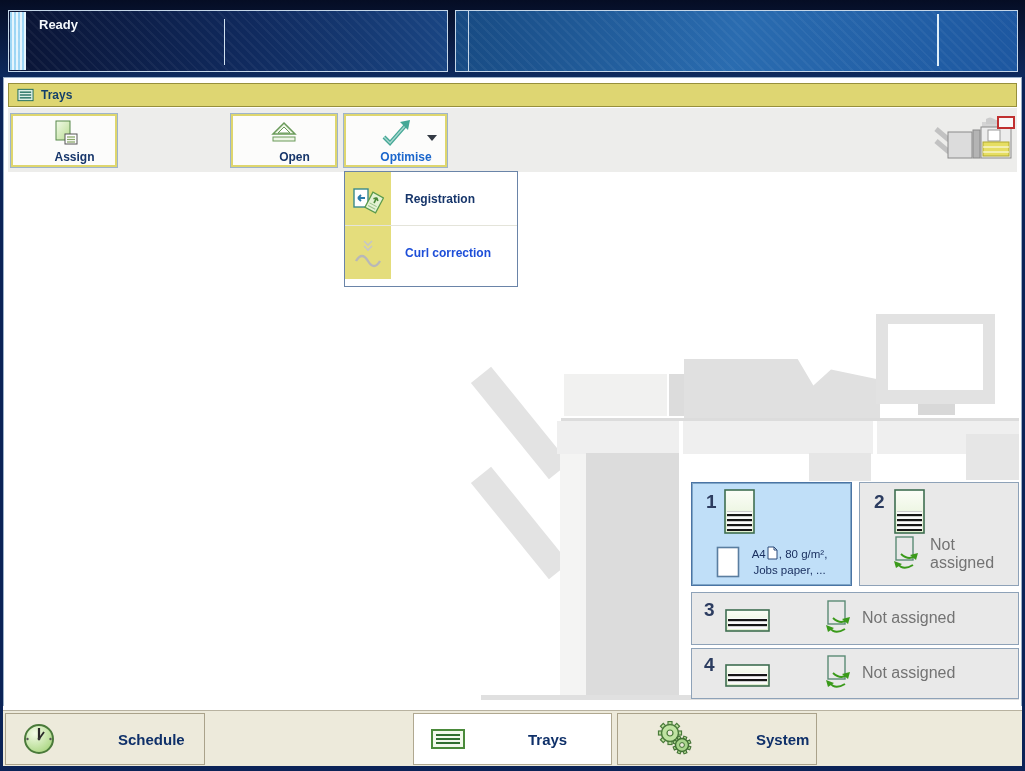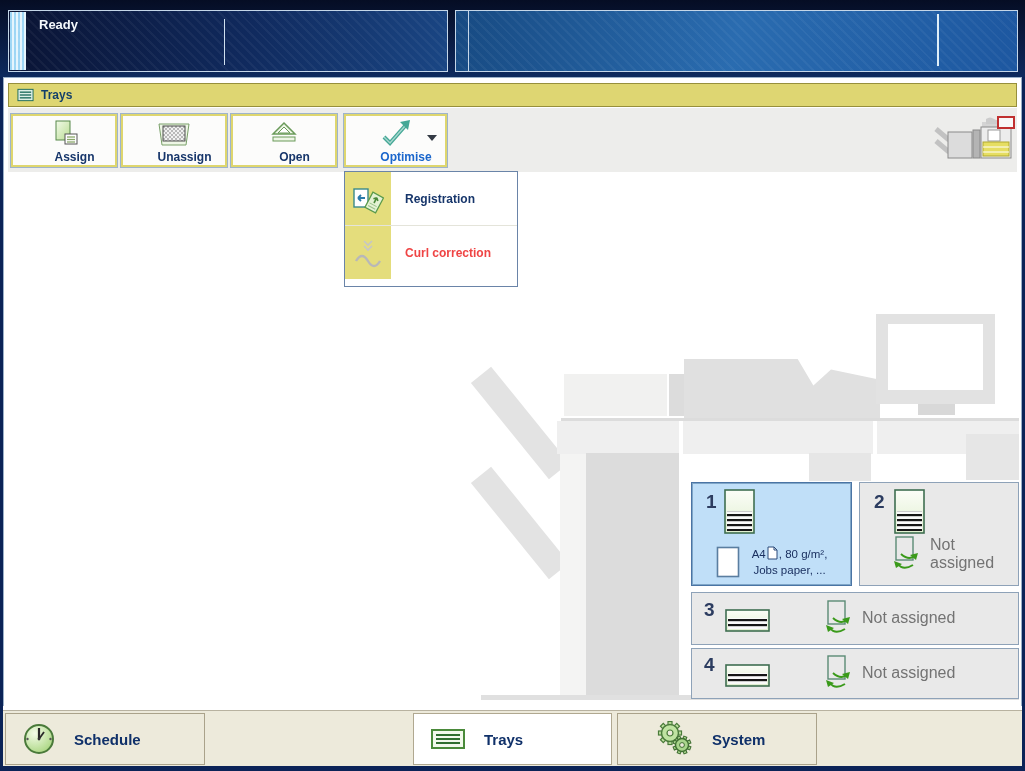--- a/index.html
+++ b/index.html
@@ -51,42 +51,42 @@
   .mini-printer{position:absolute;left:928px;top:36px;}
 
   
   .menu{position:absolute;left:340px;top:93px;width:174px;height:116px;
     background:#ffffff;border:1px solid #6a84a8;z-index:20;box-sizing:border-box;}
   .menu-row{position:relative;height:53px;display:flex;align-items:center;cursor:pointer;}
   .menu-row + .menu-row{border-top:1px solid #e4e4da;}
   .menu-icon-col{width:46px;align-self:stretch;background:#e4dd7c;
     display:flex;align-items:center;justify-content:center;flex:none;}
   .menu-label{margin-left:14px;font-size:12px;font-weight:bold;color:#17366b;}
-  .menu-row.disabled .menu-label{color:#ef4444;}
+  .menu-row.disabled .menu-label{color:#1d4ed8;}
 
   
   .shape{position:absolute;}
   .arm{width:26px;height:124px;background:#e3e3e3;transform:rotate(-39deg);}
 
   
   .tray{position:absolute;box-sizing:border-box;border:1px solid #8ea2b8;background:#e9e9e9;}
   .tray.selected{background:#c0dff8;border:1px solid #4a74a4;box-shadow:0 0 0 1px #7fa6c8 inset;}
   .tray-num{position:absolute;font-size:19px;font-weight:bold;color:#2c3c60;}
   .tray-media{position:absolute;left:6px;right:6px;bottom:6px;display:flex;align-items:center;justify-content:center;gap:12px;}
   .tray-media .txt{font-size:11.5px;color:#1a3060;text-align:center;line-height:1.45;}
   .na-row{position:absolute;display:flex;align-items:center;gap:10px;}
   .na-label{font-size:16px;color:#737373;}
 
   
   .bottom-white{left:3px;top:706px;width:1019px;height:4px;background:#ffffff;}
   .tab-bar{left:3px;top:710px;width:1019px;height:56px;background:#edeadb;border-top:1px solid #b8b2a0;box-sizing:border-box;}
   .tab{position:absolute;top:2px;height:52px;border:1px solid #aaa28a;box-sizing:border-box;
     display:flex;align-items:center;gap:18px;padding-left:16px;cursor:pointer;background:#edeadb;}
   .tab.selected{background:#ffffff;border-color:#b0a890;}
-  .tab .tab-label{font-size:15px;font-weight:bold;color:#0f3069;}
+  .tab .tab-label{font-size:15px;font-weight:bold;color:#0f3069;margin-left:44px;}
   .bottom-strip{left:0;top:766px;width:1025px;height:5px;background:#0b2357;}
 </style>
 </head>
 <body>
 
 <svg width="0" height="0" style="position:absolute">
   <defs>
     <linearGradient id="gGreen" x1="0" y1="0" x2="1" y2="1">
       <stop offset="0" stop-color="#f2fae9"></stop>
         <stop offset="1" stop-color="#b9dd92"></stop>
@@ -145,29 +145,20 @@
         <rect x="8" y="1" width="14" height="19" fill="url(#gGreen)" stroke="#57874a"></rect>
         <rect x="17" y="14" width="12" height="10" fill="#ffffff" stroke="#555555"></rect>
         <line x1="19" y1="17" x2="27" y2="17" stroke="#8aa86a" stroke-width="1.3"></line>
         <line x1="19" y1="19.5" x2="27" y2="19.5" stroke="#8aa86a" stroke-width="1.3"></line>
         <line x1="19" y1="22" x2="27" y2="22" stroke="#8aa86a" stroke-width="1.3"></line>
       </svg>
     </span>
     <span class="lbl">Assign</span>
   </div>
 
-  <div class="tb-btn" style="left:117px;">
-    <span class="ic">
-      <svg width="34" height="28" viewBox="0 0 34 28">
-        <polygon points="2,4 32,4 29,25 5,25" fill="#eef6e6" stroke="#7aa06a"></polygon>
-        <rect x="6" y="6" width="22" height="15" fill="url(#checker)" stroke="#4a4a4a"></rect>
-      </svg>
-    </span>
-    <span class="lbl">Unassign</span>
-  </div>
 
   <div class="tb-btn optimise" style="left:340px;width:103px;">
     <span class="ic">
       <svg width="34" height="30" viewBox="0 0 34 30">
         <path d="M5,18 L11,24 L26,7" stroke="#45a896" stroke-width="4" fill="none"></path>
         <path d="M5,18 L11,24 L26,7" stroke="#a8d8d0" stroke-width="1.4" fill="none"></path>
         <polygon points="21,3 31,1 29,11" fill="#45a896"></polygon>
       </svg>
       <span class="caret"></span>
     </span>

